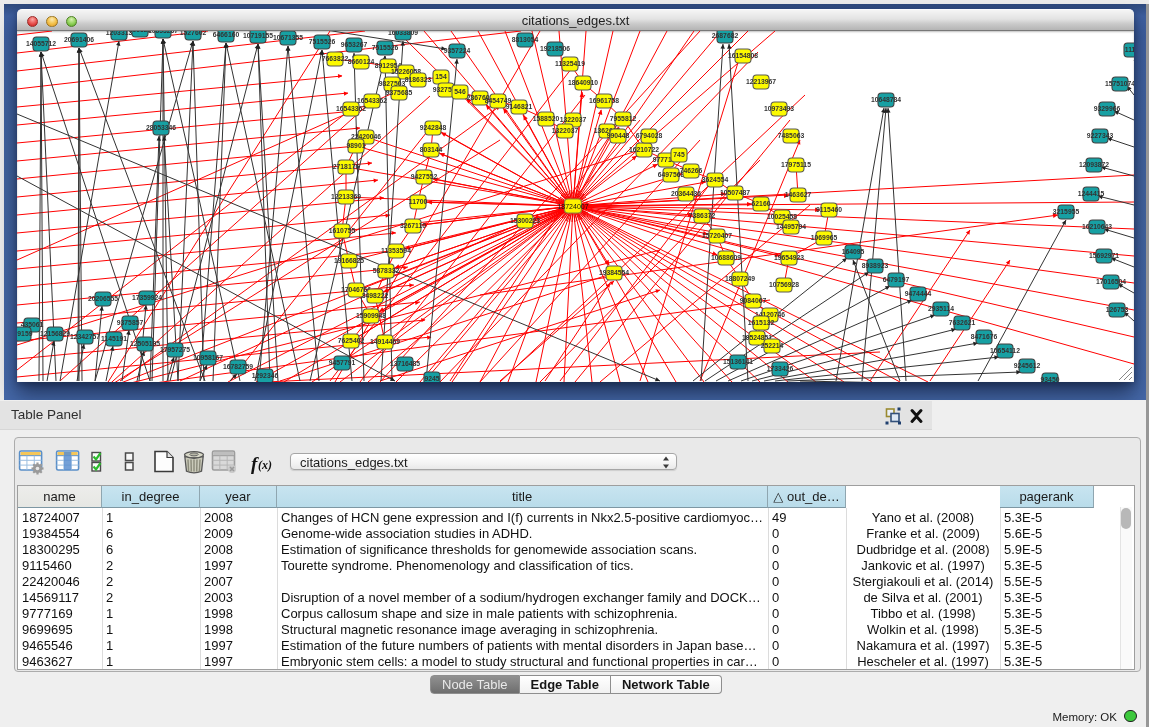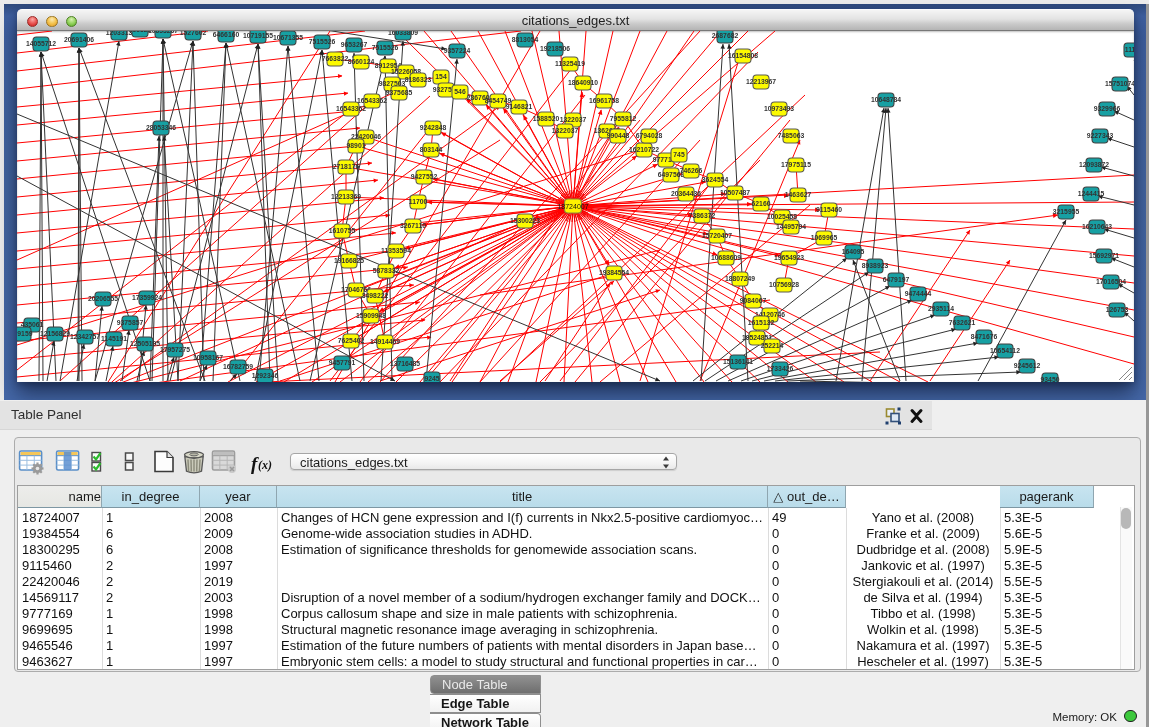--- a/index.html
+++ b/index.html
@@ -25,24 +25,24 @@
 #tp { position:absolute; left:0; top:400px; width:1149px; height:327px; background:#EFEFEF; }
 #tp-head { position:absolute; left:0; top:1px; width:932px; height:29px; background:#E3E3E3; border-bottom:1px solid #D6D6D6; }
 #tp-head .lab { position:absolute; left:11px; top:6px; font-size:13.5px; color:#2E2E2E; }
 #tp-inner { position:absolute; left:14px; top:37px; width:1127px; height:235px; background:#E9E9E9; border:1px solid #ACACAC; border-radius:4px; }
 #toolbar { position:absolute; left:0; top:10px; width:100%; height:28px; }
 #combo { position:absolute; left:275px; top:15px; width:387px; height:17px; border:1px solid #A6A6A6; border-radius:4px;
   background:linear-gradient(180deg,#FFFFFF 0%,#F4F4F4 60%,#E9E9E9 100%); box-shadow:0 1px 1px rgba(0,0,0,0.12); }
 #combo .txt { position:absolute; left:9px; top:1px; font-size:13px; color:#1C1C1C; }
 #tbl { position:absolute; left:2px; top:47px; width:1118px; height:185px; background:#fff; border:1px solid #9E9E9E; overflow:hidden; }
 .hdr { position:absolute; top:0; height:22px; background:linear-gradient(180deg,#C8E4F0 0%,#B9DCEA 100%); border-right:1px solid #8FA6B0; border-bottom:1px solid #7E97A3; font-size:13px; color:#1A1A1A; text-align:center; line-height:21px; }
-.hdr.first { background:linear-gradient(180deg,#EDEDEB 0%,#E6E7E3 100%);text-align:right; }
+.hdr.first { background:linear-gradient(180deg,#EDEDEB 0%,#E6E7E3 100%); }
 .cell { position:absolute; font-size:13px; color:#101010; white-space:nowrap; }
 .csep { position:absolute; top:22px; bottom:0; width:1px; background:#DCDCDC; }
-#tabs { position:absolute; left:430px; top:275px; height:19px; display:flex; font-size:13px;flex-direction:column; }
+#tabs { position:absolute; left:430px; top:275px; height:19px; display:flex; font-size:13px; }
 .tab { height:19px; line-height:18px; padding:0 11px; background:linear-gradient(180deg,#FFFFFF,#F1F1F1); border:1px solid #8E8E8E; border-left:none; color:#161616; font-weight:bold; }
 .tab.sel { background:linear-gradient(180deg,#919191,#6E6E6E); color:#E9E9E9; border-radius:4px 0 0 4px; border-left:1px solid #8E8E8E; font-weight:normal; }
 .tab.last { border-radius:0 4px 4px 0; }
 #mem { position:absolute; right:32px; top:311px; font-size:11.5px; color:#1A1A1A; }
 #memdot { position:absolute; right:12.5px; top:309.5px; width:12.5px; height:12.5px; border-radius:50%; background:#3CC83C; border:1.5px solid #222; }
 </style>
 </head>
 <body>
 <div id="stage">
   <div id="desktop">
@@ -933,35 +933,36 @@
 <div class="cell" style="left:4px;top:55.7px">18300295</div>
 <div class="cell" style="left:88px;top:55.7px">6</div>
 <div class="cell" style="left:186px;top:55.7px">2008</div>
 <div class="cell" style="left:263px;top:55.7px">Estimation of significance thresholds for genomewide association scans.</div>
 <div class="cell" style="left:754px;top:55.7px">0</div>
 <div class="cell" style="left:828px;width:154px;text-align:center;top:55.7px">Dudbridge et al. (2008)</div>
 <div class="cell" style="left:986px;top:55.7px">5.9E-5</div>
 <div class="cell" style="left:4px;top:71.8px">9115460</div>
 <div class="cell" style="left:88px;top:71.8px">2</div>
 <div class="cell" style="left:186px;top:71.8px">1997</div>
+<div class="cell" style="left:263px;top:71.8px">Tourette syndrome. Phenomenology and classification of tics.</div>
 <div class="cell" style="left:754px;top:71.8px">0</div>
 <div class="cell" style="left:828px;width:154px;text-align:center;top:71.8px">Jankovic et al. (1997)</div>
 <div class="cell" style="left:986px;top:71.8px">5.3E-5</div>
 <div class="cell" style="left:4px;top:87.9px">22420046</div>
 <div class="cell" style="left:88px;top:87.9px">2</div>
-<div class="cell" style="left:186px;top:87.9px">2019</div>
+<div class="cell" style="left:186px;top:87.9px">2007</div>
 <div class="cell" style="left:754px;top:87.9px">0</div>
 <div class="cell" style="left:828px;width:154px;text-align:center;top:87.9px">Stergiakouli et al. (2014)</div>
 <div class="cell" style="left:986px;top:87.9px">5.5E-5</div>
 <div class="cell" style="left:4px;top:104.0px">14569117</div>
 <div class="cell" style="left:88px;top:104.0px">2</div>
 <div class="cell" style="left:186px;top:104.0px">2003</div>
 <div class="cell" style="left:263px;top:104.0px">Disruption of a novel member of a sodium/hydrogen exchanger family and DOCK…</div>
 <div class="cell" style="left:754px;top:104.0px">0</div>
-<div class="cell" style="left:828px;width:154px;text-align:center;top:104.0px">de Silva et al. (1994)</div>
+<div class="cell" style="left:828px;width:154px;text-align:center;top:104.0px">de Silva et al. (2001)</div>
 <div class="cell" style="left:986px;top:104.0px">5.3E-5</div>
 <div class="cell" style="left:4px;top:120.1px">9777169</div>
 <div class="cell" style="left:88px;top:120.1px">1</div>
 <div class="cell" style="left:186px;top:120.1px">1998</div>
 <div class="cell" style="left:263px;top:120.1px">Corpus callosum shape and size in male patients with schizophrenia.</div>
 <div class="cell" style="left:754px;top:120.1px">0</div>
 <div class="cell" style="left:828px;width:154px;text-align:center;top:120.1px">Tibbo et al. (1998)</div>
 <div class="cell" style="left:986px;top:120.1px">5.3E-5</div>
 <div class="cell" style="left:4px;top:136.2px">9699695</div>
 <div class="cell" style="left:88px;top:136.2px">1</div>

